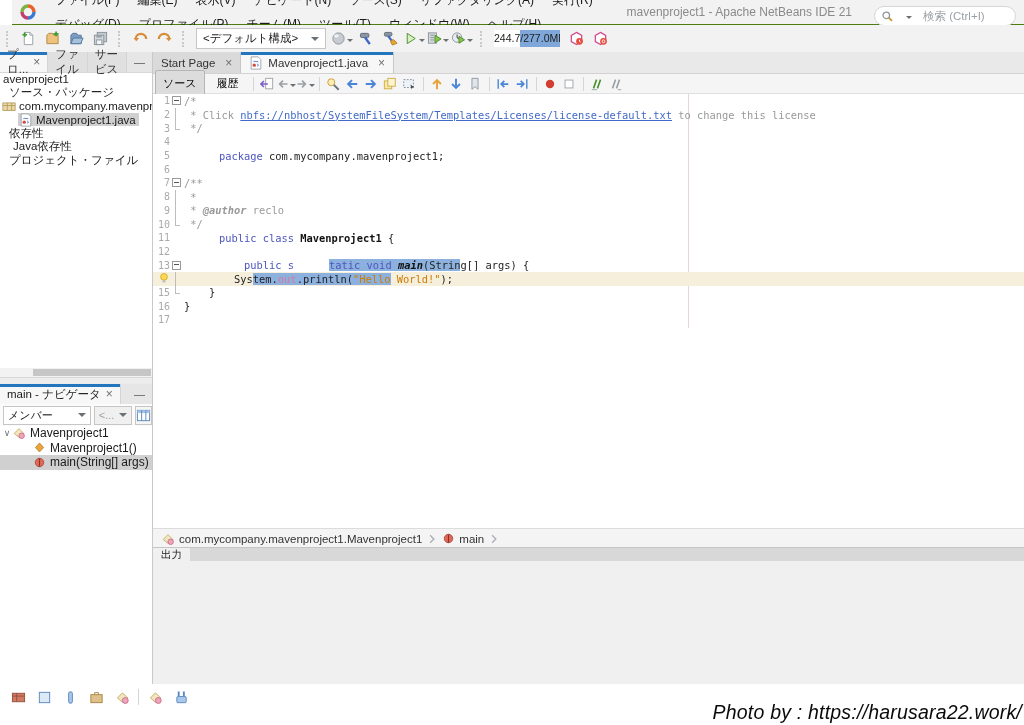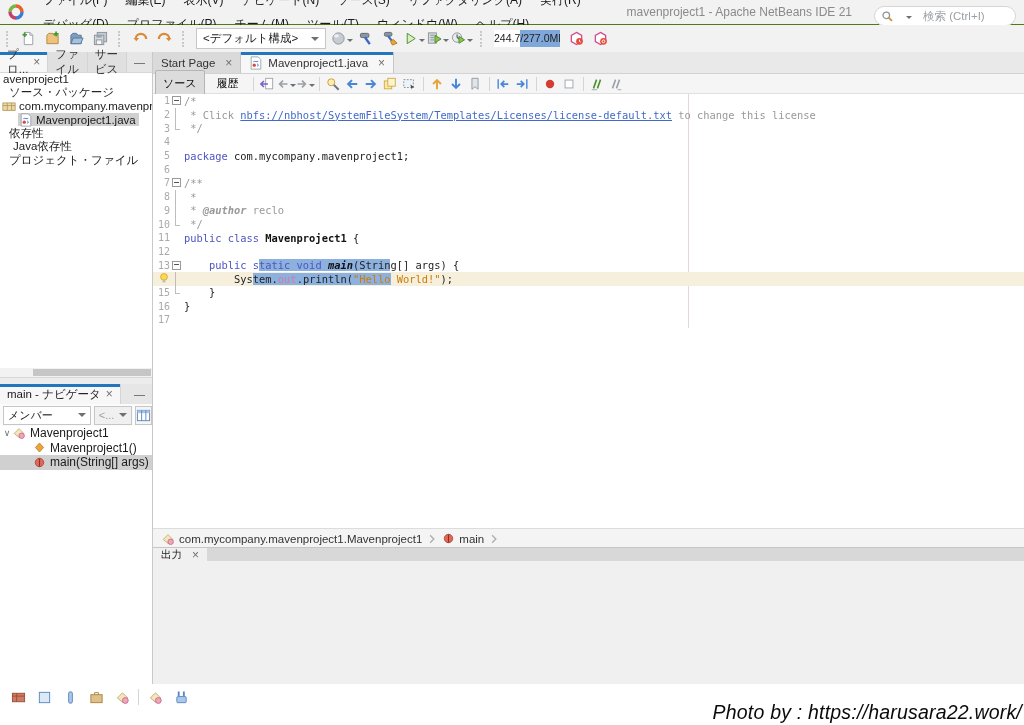--- a/index.html
+++ b/index.html
@@ -1,19 +1,19 @@
 <!DOCTYPE html>
 <html><head>
 <meta charset="utf-8">
 <style>
   html,body{margin:0;padding:0;background:#888;}
   .window{position:relative;width:1024px;height:725px;background:#fff;overflow:hidden;
     font-family:"Liberation Sans","DejaVu Sans",sans-serif;font-size:12px;color:#1a1a1a;}
   
-  .menubar{position:absolute;top:0;left:0;right:0;height:24px;background:#f2f2f2;
+  .menubar{position:absolute;top:0;left:12px;right:0;height:24px;background:#f2f2f2;
     border-bottom:6px solid #4d7c0f;display:flex;align-items:center;justify-content:flex-end;}
   .logo{width:16px;height:16px;margin:0 10px 0 8px;flex:none;display:flex;align-items:center;}
   .mi{padding:0 9px;line-height:24px;cursor:default;white-space:nowrap;}
   .win-title{margin-left:auto;color:#8a8a8a;white-space:nowrap;}
   .searchbox{display:flex;align-items:center;gap:11px;background:#fff;border:1px solid #d6d6d6;
     border-radius:10px;height:18px;width:128px;margin:8px 8px 0 22px;padding:0 6px;flex:none;}
   .searchbox .ph{color:#9aa0a6;font-size:11.5px;white-space:nowrap;}
   
   .toolbar{position:absolute;top:25px;left:0;right:0;height:27px;background:#f2f2f2;
     border-bottom:1px solid #dcdcdc;display:flex;align-items:center;}
@@ -65,29 +65,29 @@
   .guide{position:absolute;left:535px;top:0;width:1px;height:234px;background:#e4d6d6;}
   .cl{display:flex;align-items:center;height:13.7px;position:relative;}
   .cl.hl{background:#f5efdb;}
   .ln{width:17px;text-align:right;color:#a9a9a9;font-family:"DejaVu Sans Mono",monospace;font-size:10px;flex:none;}
   .fold{width:12px;flex:none;display:flex;align-items:center;height:100%;}
   .f-minus{width:7px;height:7px;border:1px solid #9a9a9a;background:#fff;position:relative;margin-left:2px;}
   .f-minus::after{content:"";position:absolute;left:1px;right:1px;top:2.5px;border-top:1px solid #555;}
   .f-bar{width:1px;height:13.7px;background:#bdbdbd;margin-left:5px;}
   .f-end{width:4px;height:8px;border-left:1px solid #bdbdbd;border-bottom:1px solid #bdbdbd;margin-left:5px;margin-bottom:5px;}
   .ct{white-space:pre;font-family:"DejaVu Sans Mono",monospace;font-size:10.4px;margin-left:2px;color:#222;}
-  .ct .kw{color:#4d55c0;} .ct .cm{color:#999;} .ct .cmb{color:#999;font-weight:bold;font-style:italic;}
+  .ct .kw{color:#4d55c0;margin-left:35px;} .ct .cm{color:#999;} .ct .cmb{color:#999;font-weight:bold;font-style:italic;}
   .ct .lnk{color:#4169c9;text-decoration:underline;} .ct .cls{font-weight:bold;color:#111;}
   .ct .mth{font-weight:bold;font-style:italic;color:#111;} .ct .fld{color:#d6799f;}
   .ct .str{color:#ce7b00;} .ct .pl{color:#222;} .ct .s{background:#8db1de;}
   
   .breadcrumb{position:absolute;top:528px;left:153px;right:0;height:19px;background:#f4f4f4;border-top:1px solid #dcdcdc;
     display:flex;align-items:center;gap:4px;padding-left:8px;font-size:11.5px;color:#333;}
   .otabs{position:absolute;top:547px;left:153px;right:0;height:14px;background:#d8d8d8;border-top:1px solid #c6c6c6;display:flex;font-size:10.5px;}
-  .otab{display:flex;align-items:center;gap:5px;background:#f0f0f0;padding:0 8px;color:#222;}
+  .otab{display:flex;align-items:center;gap:5px;background:#f0f0f0;padding:0 8px;color:#222;flex-direction:column;}
   .output{position:absolute;top:561px;left:153px;right:0;height:123px;background:#f0f0f0;}
   
   .bottom{position:absolute;top:684px;left:0;right:0;height:41px;background:#fff;}
   .b-icons{position:absolute;left:8px;top:3px;display:flex;align-items:center;gap:6px;}
   .b-btn{border:none;background:transparent;width:20px;height:20px;display:flex;align-items:center;justify-content:center;padding:0;}
   .b-sep{width:1px;height:16px;background:#d5d5d5;}
   .watermark{position:absolute;right:2px;bottom:1px;font-size:19.5px;color:#0a0a0a;letter-spacing:.2px;font-style:italic;}
 </style>
 </head>
 <body>

